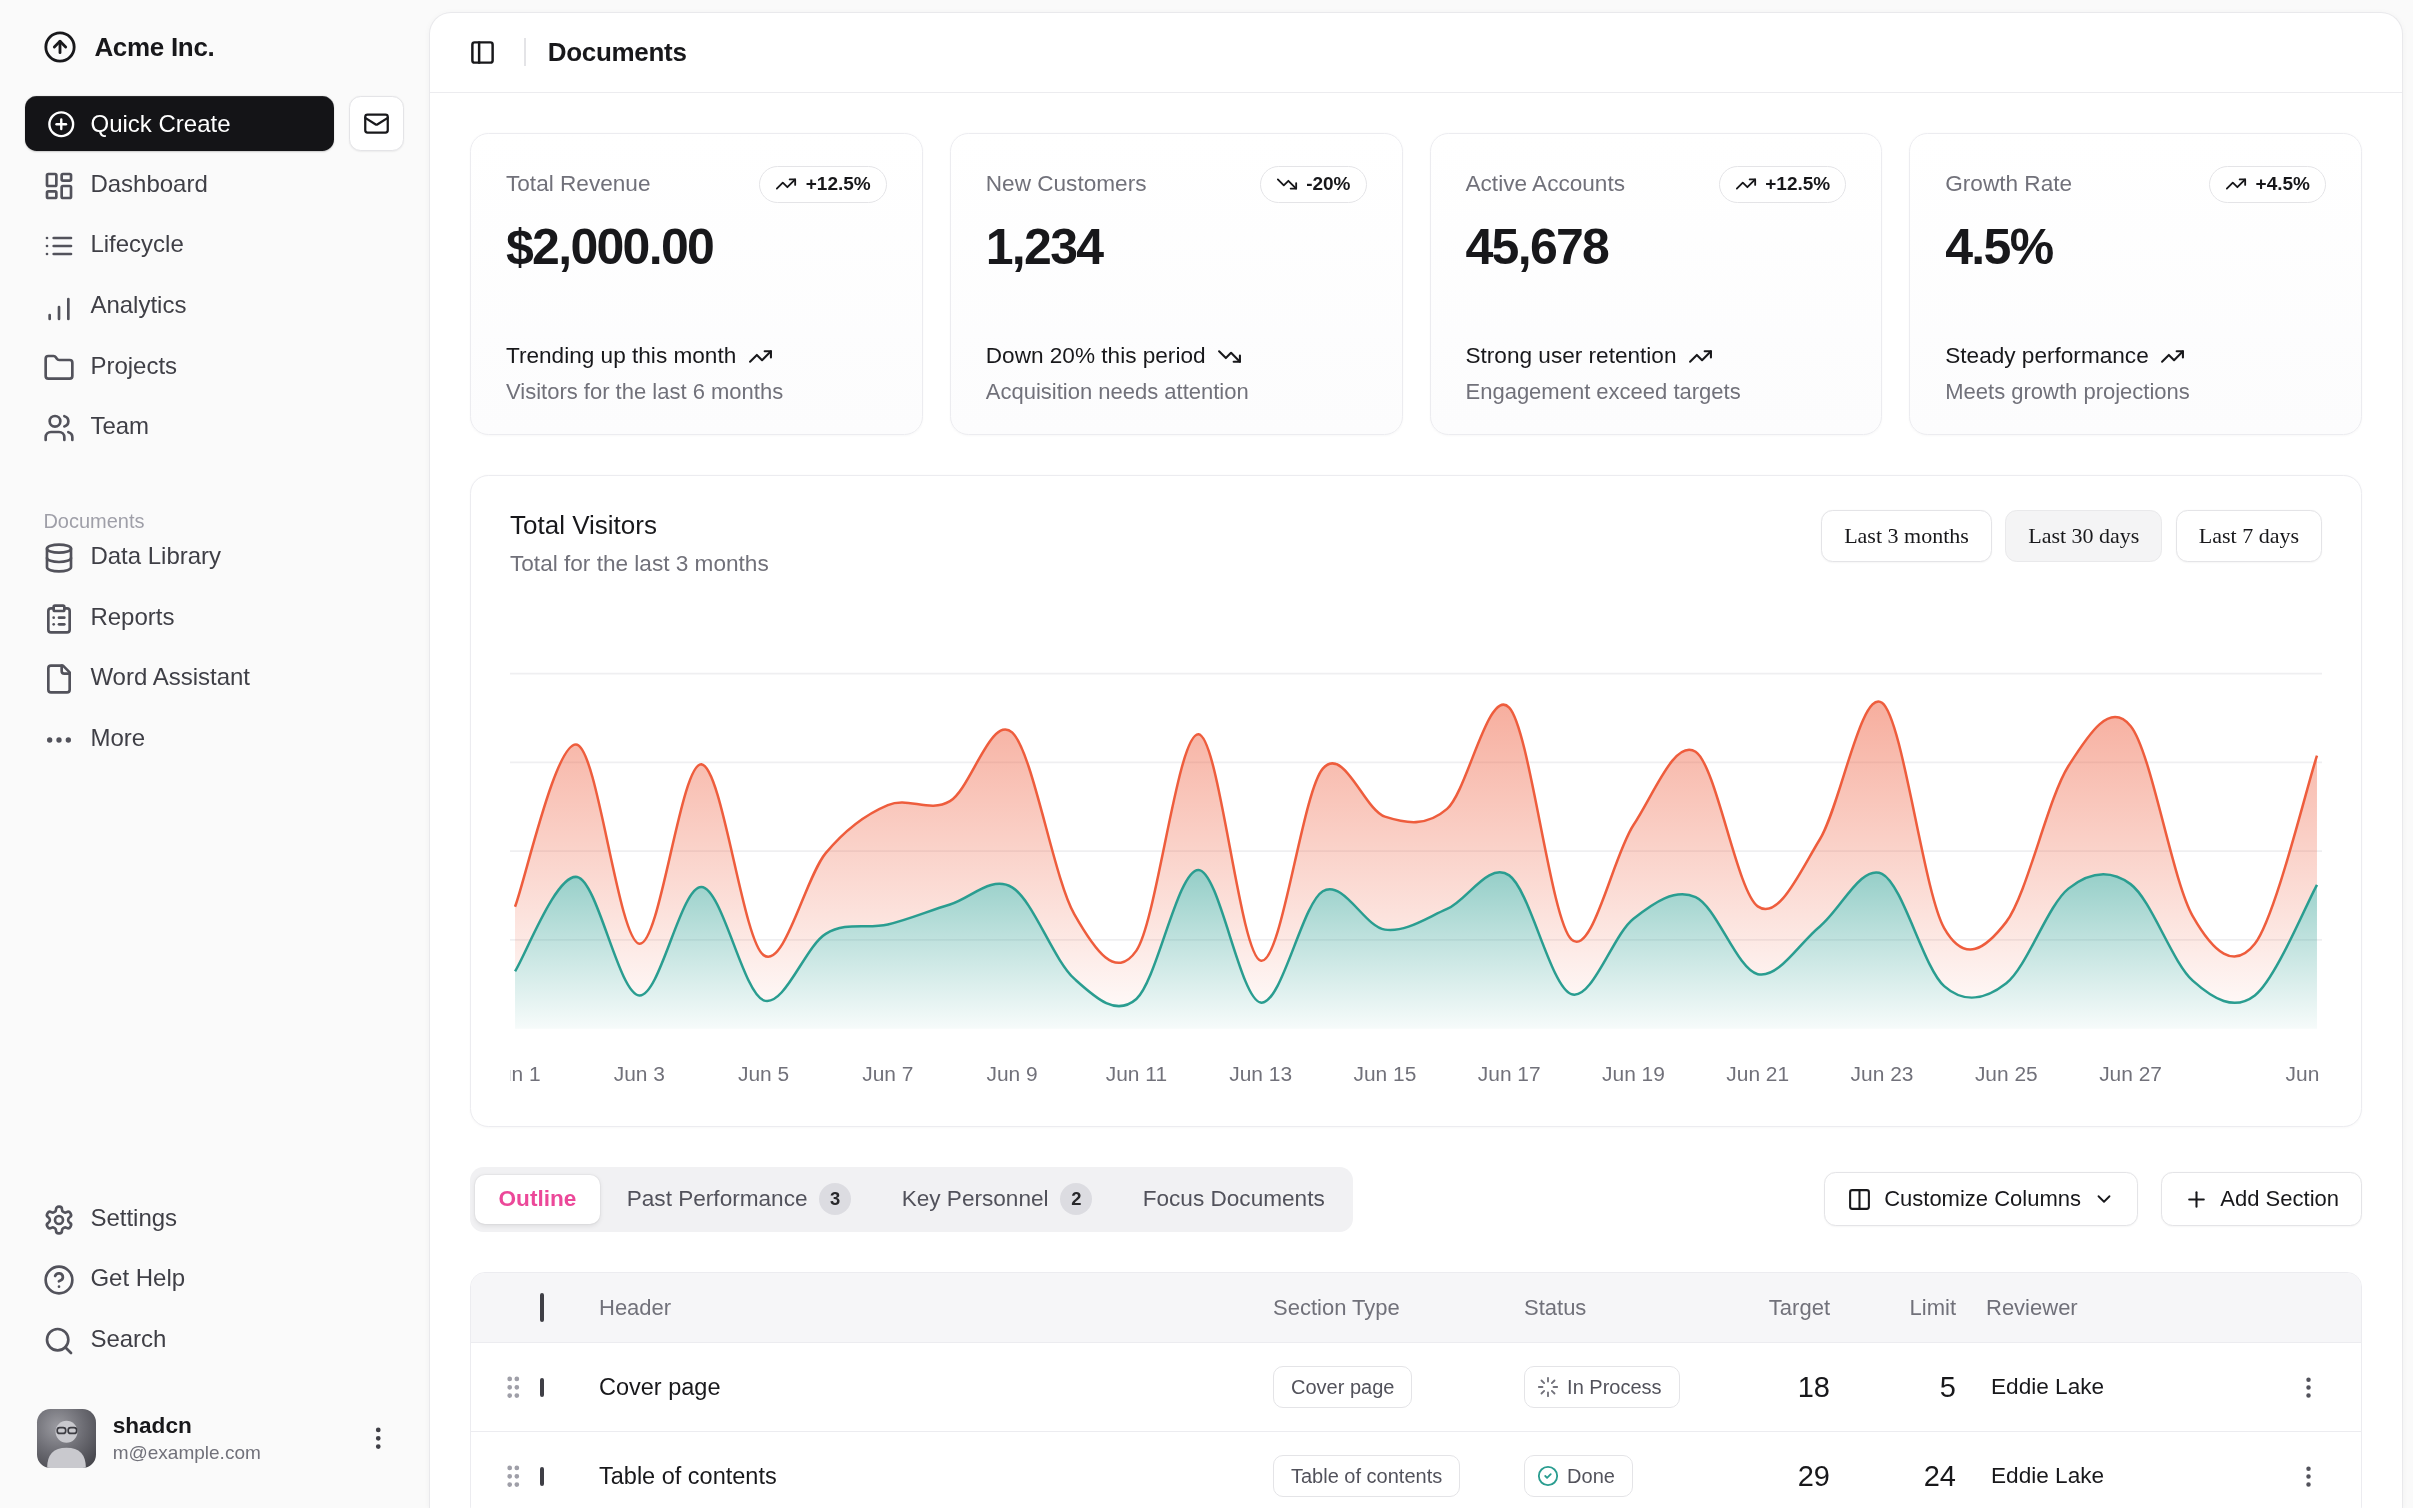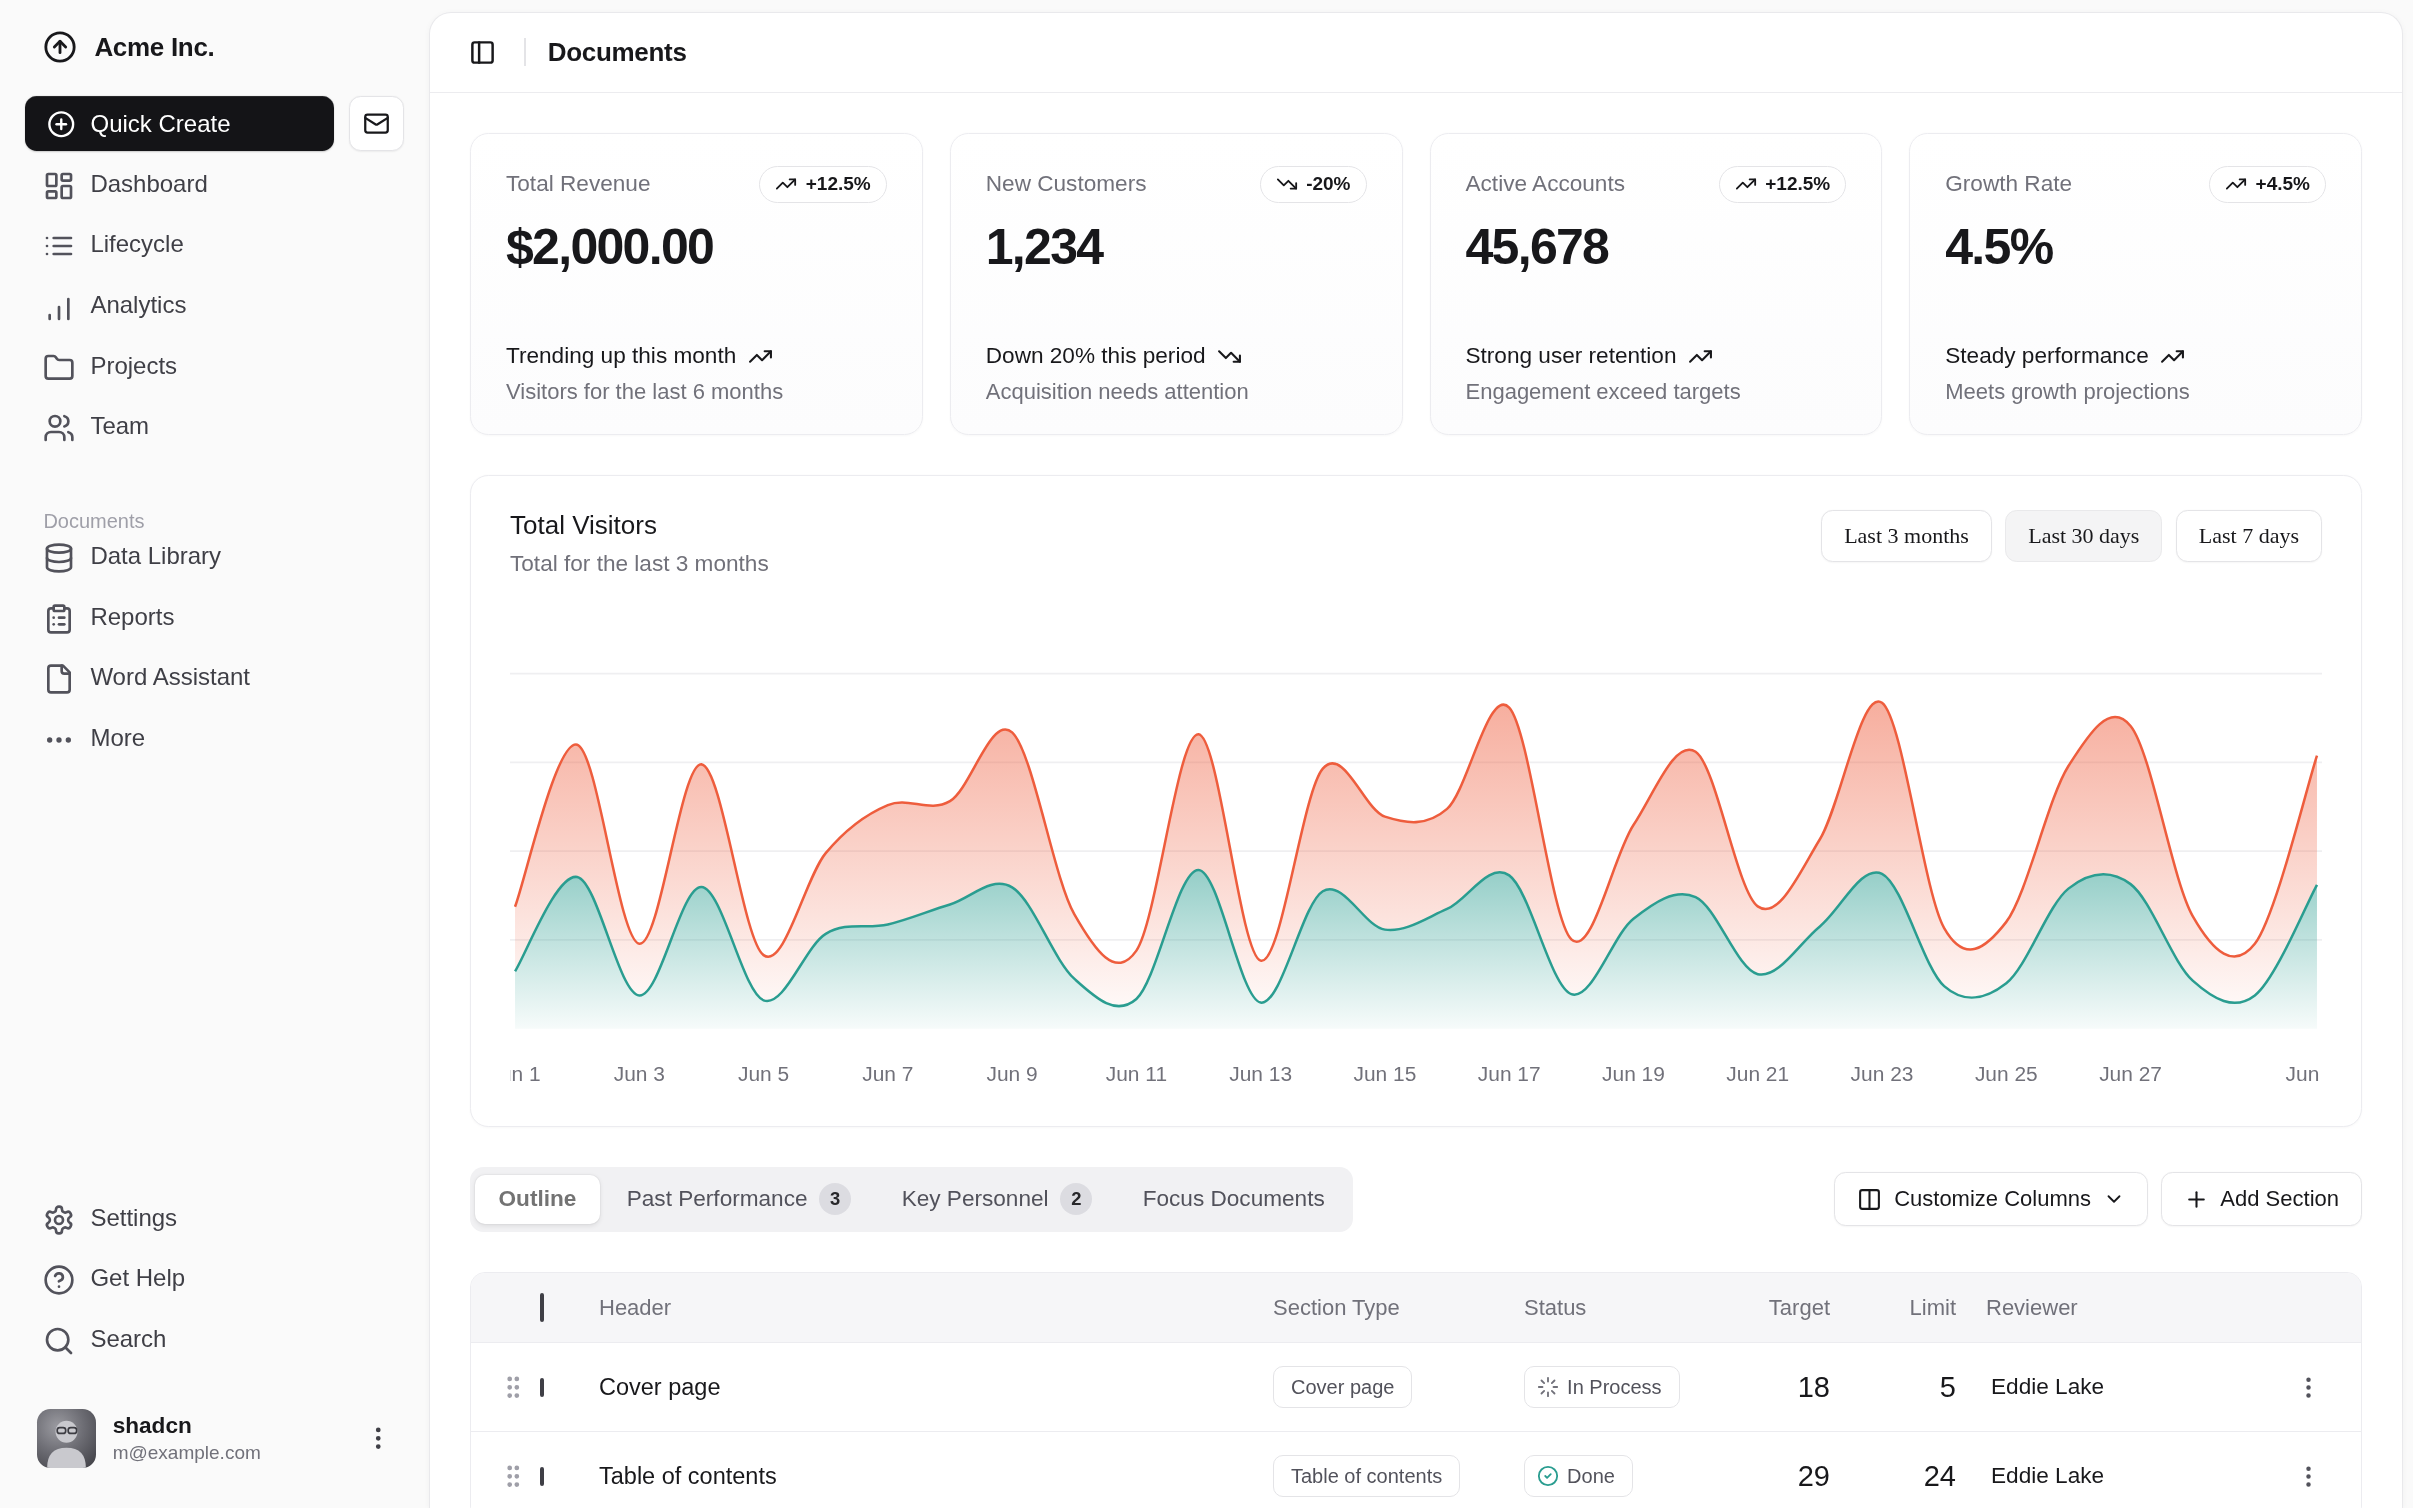--- a/index.html
+++ b/index.html
@@ -82,25 +82,25 @@
     box-shadow:0 0.8px 1.7px rgba(0,0,0,.04); cursor:pointer;font-family:Liberation Serif, serif; }
   .range-btn.active { background:#f4f4f5; border-color:#e9e9eb; box-shadow:none; }
   .chart-wrap { position:absolute; left:39px; right:39px; top:164px; bottom:18.4px; }
   .chart-wrap svg { width:100%; height:100%; display:block; }
 
   
   .tabs-row { margin-top:40px; display:flex; align-items:center; justify-content:space-between; }
   .tabs { display:flex; align-items:center; gap:3.4px; background:#f1f1f3; border-radius:13.4px; padding:5px; }
   .tab { display:flex; align-items:center; gap:11.7px; padding:11.7px 23.5px; border-radius:10px;
     font-size:22.6px; font-weight:500; color:#52525b; cursor:pointer; }
-  .tab.active { background:#fff; color:#737373; font-weight:600;
+  .tab.active { background:#fff; color:#ec4899; font-weight:600;
     box-shadow:0 1.7px 5px rgba(0,0,0,.09), 0 0 0 0.8px rgba(0,0,0,.03); }
   .tab-badge { min-width:32px; height:32px; border-radius:837px; background:#dcdce1; color:#27272a;
     display:flex; align-items:center; justify-content:center; font-size:18.4px; font-weight:600; padding:0 6.7px; }
-  .toolbar { display:flex; gap:13px;padding-left:7px; }
+  .toolbar { display:flex; gap:23px;padding-left:7px; }
   .tb-btn { height:54px; display:flex; align-items:center; gap:11.7px; padding:0 22px;
     border:1.3px solid #e4e4e7; border-radius:11.7px; background:#fff; font-size:22px; font-weight:500;
     color:#18181b; box-shadow:0 0.8px 1.7px rgba(0,0,0,.04); cursor:pointer; }
   .tb-btn .ic { width:25px; height:25px; }
   .tb-btn .chev { width:22px; height:22px; }
 
   
   .table-card { margin-top:40px; border:1.3px solid #ececf0; border-radius:15px; overflow:hidden; background:#fff; }
   .trow { display:grid; grid-template-columns:54px 59px 1fr 251px 235px 101px 126px 285px 75px;
     align-items:center; padding:0 15px; }

